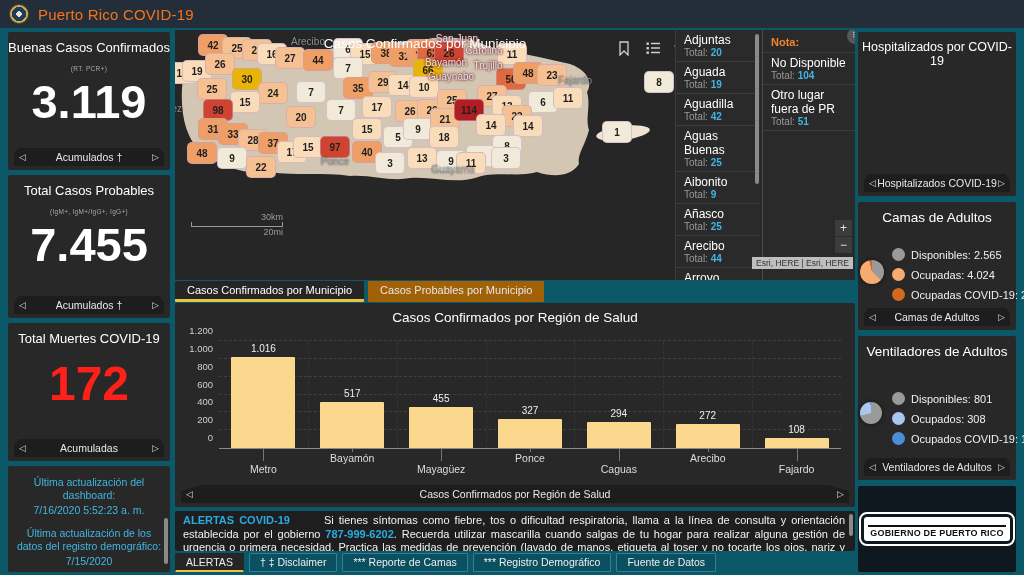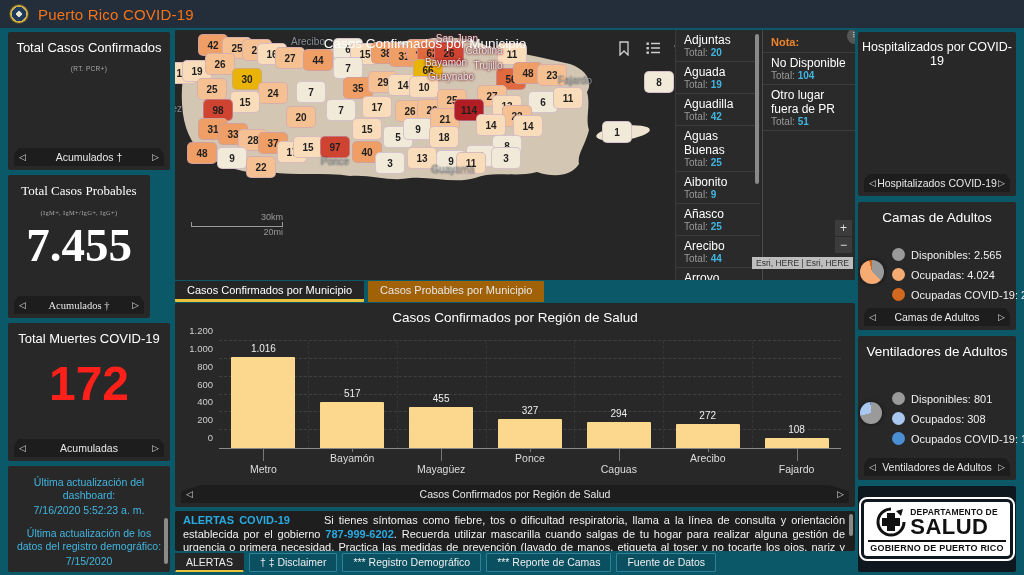--- a/index.html
+++ b/index.html
@@ -108,30 +108,31 @@
 </style>
 </head>
 <body>
 
 <div id="header">
   <div id="seal"></div>
   <div id="header-title">Puerto Rico COVID-19</div>
 </div>
 
 <div class="panel" id="panel-confirmados" style="left:8px;top:32px;width:162px;height:138px;">
-  <div class="stat-title">Total Casos Confirmados</div>
+  <div class="stat-title">Buenas Casos Confirmados</div>
   <div class="stat-sub">(RT. PCR+)</div>
+  <div class="stat-big">3.119</div>
   <div class="capbar">
     <span class="nav-arrow">◁</span>
     <span class="cap-label">Acumulados †</span>
     <span class="nav-arrow">▷</span>
   </div>
 </div>
 
-<div class="panel" id="panel-probables" style="left:8px;top:175px;width:142px;height:143px;font-family:Liberation Serif, serif;">
+<div class="panel" id="panel-probables" style="left:8px;top:175px;width:162px;height:143px;">
   <div class="stat-title">Total Casos Probables</div>
   <div class="stat-sub">(IgM+, IgM+/IgG+, IgG+)</div>
   <div class="stat-big">7.455</div>
   <div class="capbar">
     <span class="nav-arrow">◁</span>
     <span class="cap-label">Acumulados †</span>
     <span class="nav-arrow">▷</span>
   </div>
 </div>
 
@@ -409,22 +410,22 @@
 <div id="alert-panel" class="panel">
   <div id="alert-text">
     <span class="cyan" id="alert-title-span">ALERTAS  COVID-19</span><span>Si tienes síntomas como fiebre, tos o dificultad respiratoria, llama a la línea de consulta y orientación establecida por el gobierno </span><span class="cyan">787-999-6202</span><span>. Recuerda utilizar mascarilla cuando salgas de tu hogar para realizar alguna gestión de urgencia o primera necesidad. Practica las medidas de prevención (lavado de manos, etiqueta al toser y no tocarte los ojos, nariz y boca) y respeta las normas de distanciamiento físico.</span>
   </div>
   <div class="vscroll" style="top:3px;height:22px;right:2px;"></div>
 </div>
 
 <div id="footer-tabs">
     <div class="ftab active">ALERTAS</div>
     <div class="ftab">† ‡ Disclaimer</div>
+    <div class="ftab">*** Reporte de Camas</div>
     <div class="ftab">*** Registro Demográfico</div>
-    <div class="ftab">*** Reporte de Camas</div>
     <div class="ftab">Fuente de Datos</div>
   </div>
 
 <div class="panel" id="panel-hosp" style="left:858px;top:32px;width:158px;height:164px;">
   <div class="stat-title" style="font-size:12.5px;">Hospitalizados por COVID-19</div>
   <div class="capbar">
     <span class="nav-arrow">◁</span>
     <span class="cap-label">Hospitalizados COVID-19</span>
     <span class="nav-arrow">▷</span>
   </div>
@@ -473,27 +474,15 @@
     </div>
   <div class="capbar">
     <span class="nav-arrow">◁</span>
     <span class="cap-label">Ventiladores de Adultos</span>
     <span class="nav-arrow">▷</span>
   </div>
 </div>
 
 <div class="panel" id="panel-logo" style="left:858px;top:486px;width:158px;height:86px;">
   <div id="logo-box">
-    <div id="logo-top">
-      <svg width="30" height="30" viewBox="0 0 30 30">
-        <path d="M15,2 A13,13 0 1 0 28,15" fill="none" stroke="#111" stroke-width="3"></path>
-        <rect x="11" y="6" width="8" height="18" fill="#111"></rect>
-        <rect x="6" y="11" width="18" height="8" fill="#111"></rect>
-        <path d="M20,4 l7,-2 l-2,7 z" fill="#111"></path>
-      </svg>
-      <div style="margin-left:4px;">
-        <div id="logo-text1">DEPARTAMENTO DE</div>
-        <div id="logo-text2">SALUD</div>
-      </div>
-    </div>
     <div id="logo-line3">GOBIERNO DE PUERTO RICO</div>
   </div>
 </div>
 
 </body></html>

